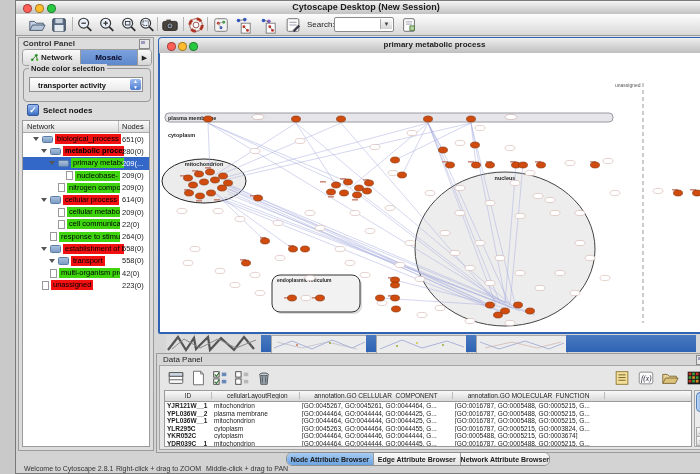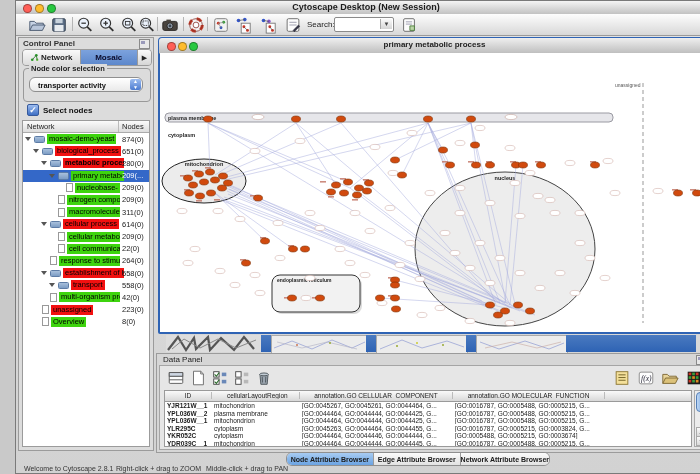--- a/index.html
+++ b/index.html
@@ -20,21 +20,21 @@
   .cpanel{position:absolute;left:2px;top:36px;width:136px;height:414px;background:#dcdcdc;border:1px solid #9b9b9b;box-sizing:border-box;}
   .cpanel .ptitle{position:absolute;left:4px;top:1px;font-size:8px;font-weight:bold;color:#333;}
   .floaticon{position:absolute;width:9px;height:8px;border:1px solid #8a8a8a;background:#e8e8e8;}
   .floaticon:after{content:"";position:absolute;left:1px;top:1px;width:4px;height:3px;background:#9a9aba;}
   .tabs{position:absolute;left:3px;top:11px;width:128px;height:15px;background:#cfcfcf;border:1px solid #9b9b9b;border-radius:4px;display:flex;overflow:hidden;}
   .tab{flex:1;display:flex;align-items:center;justify-content:center;font-size:8px;font-weight:bold;color:#222;background:linear-gradient(#fafafa,#dcdcdc);border-right:1px solid #9b9b9b;}
   .tab.sel{background:linear-gradient(#7ca2dd,#5d88cc);color:#0a0a2a;}
   .tabarrow{width:13px;display:flex;align-items:center;justify-content:center;font-size:7px;color:#222;background:linear-gradient(#fafafa,#d5d5d5);}
   .groupbox{position:absolute;left:4px;top:30px;width:126px;height:32px;border:1px solid #999;border-radius:4px;}
   .groupbox .glabel{position:absolute;left:5px;top:-5px;background:#dcdcdc;padding:0 2px;font-size:7.5px;font-weight:bold;color:#222;}
-  .combo{position:absolute;left:5px;top:8px;width:114px;height:15px;background:linear-gradient(#fff,#e9e9e9);border:1px solid #8f8f8f;border-radius:6px;font-size:7.5px;font-weight:bold;color:#111;line-height:15px;padding-left:8px;box-sizing:border-box;}
+  .combo{position:absolute;left:5px;top:8px;width:114px;height:15px;background:linear-gradient(#fff,#e9e9e9);border:1px solid #8f8f8f;border-radius:0;font-size:7.5px;font-weight:bold;color:#111;line-height:15px;padding-left:8px;box-sizing:border-box;}
   .combo .stepper{position:absolute;right:1px;top:1px;width:11px;height:11px;background:linear-gradient(#9cbcf0,#4d7cd0);border-radius:2px;color:#fff;font-size:5px;line-height:5.5px;text-align:center;}
   .checkrow{position:absolute;left:8px;top:66px;height:12px;display:flex;align-items:center;gap:4px;}
   .checkbox{width:10px;height:10px;background:linear-gradient(#9cbcf0,#3e6fc4);border:1px solid #36599c;border-radius:2px;color:#fff;font-size:9px;line-height:10px;text-align:center;font-weight:bold;}
   .checklabel{font-size:8px;font-weight:bold;color:#111;}
   .treebox{position:absolute;left:3px;top:82px;width:128px;height:327px;background:#fff;border:1px solid #9b9b9b;box-sizing:border-box;}
   .treehead{position:absolute;left:0;top:0;width:100%;height:11px;background:linear-gradient(#fbfbfb,#dcdcdc);border-bottom:1px solid #aaa;font-size:7.5px;color:#222;}
   .treehead .c1{position:absolute;left:4px;top:1px;}
   .treehead .c2{position:absolute;left:99px;top:1px;}
   .treehead .div{position:absolute;left:95px;top:0;width:1px;height:11px;background:#bbb;}
   #tree-rows{position:absolute;left:0;top:12px;width:100%;}
@@ -243,26 +243,20 @@
       <div class="checklabel">Select nodes</div>
     </div>
     <div class="treebox">
       <div class="treehead">
         <span class="c1">Network</span>
         <span class="c2">Nodes</span>
         <span class="div"></span>
       </div>
       <div id="tree-rows">
           <div class="tree-row">
-            <span class="tri" style="left: 2px;"></span>
-            <span class="fold" style="left: 11px;"></span>
-            <span class="tlabel green" style="left: 24px; max-width: 73px;">mosaic-demo-yeast</span>
-            <span class="tcount">874(0)</span>
-          </div>
-          <div class="tree-row">
             <span class="tri" style="left: 10px;"></span>
             <span class="fold" style="left: 19px;"></span>
             <span class="tlabel red" style="left: 32px; max-width: 65px;">biological_process</span>
             <span class="tcount">651(0)</span>
           </div>
           <div class="tree-row">
             <span class="tri" style="left: 18px;"></span>
             <span class="fold" style="left: 27px;"></span>
             <span class="tlabel red" style="left: 40px; max-width: 57px; font-weight: bold;">metabolic process</span>
             <span class="tcount">280(0)</span>
@@ -277,25 +271,20 @@
             <span class="file" style="left: 43px;"></span>
             <span class="tlabel green" style="left: 52px; max-width: 41px;">nucleobase-</span>
             <span class="tcount">209(0)</span>
           </div>
           <div class="tree-row">
             <span class="file" style="left: 35px;"></span>
             <span class="tlabel green" style="left: 44px; max-width: 49px;">nitrogen compou</span>
             <span class="tcount">209(0)</span>
           </div>
           <div class="tree-row">
-            <span class="file" style="left: 35px;"></span>
-            <span class="tlabel green" style="left: 44px; max-width: 49px;">macromolecule</span>
-            <span class="tcount">311(0)</span>
-          </div>
-          <div class="tree-row">
             <span class="tri" style="left: 18px;"></span>
             <span class="fold" style="left: 27px;"></span>
             <span class="tlabel red" style="left: 40px; max-width: 57px;">cellular process</span>
             <span class="tcount">614(0)</span>
           </div>
           <div class="tree-row">
             <span class="file" style="left: 35px;"></span>
             <span class="tlabel green" style="left: 44px; max-width: 49px;">cellular metabol</span>
             <span class="tcount">209(0)</span>
           </div>
@@ -323,25 +312,20 @@
           </div>
           <div class="tree-row">
             <span class="file" style="left: 27px;"></span>
             <span class="tlabel green" style="left: 36px; max-width: 57px;">multi-organism pro</span>
             <span class="tcount">42(0)</span>
           </div>
           <div class="tree-row">
             <span class="file" style="left: 19px;"></span>
             <span class="tlabel red" style="left: 28px; max-width: 65px;">unassigned</span>
             <span class="tcount">223(0)</span>
-          </div>
-          <div class="tree-row">
-            <span class="file" style="left: 19px;"></span>
-            <span class="tlabel green" style="left: 28px; max-width: 65px;">Overview</span>
-            <span class="tcount">8(0)</span>
           </div>
         </div>
     </div>
   </div>
 
   <div class="netwin">
     <div class="nettitle">
       <div class="tl" style="left:8px;top:4px;background:#ff5f57"></div>
       <div class="tl" style="left:19px;top:4px;background:#febc2e"></div>
       <div class="tl" style="left:30px;top:4px;background:#28c840"></div>

